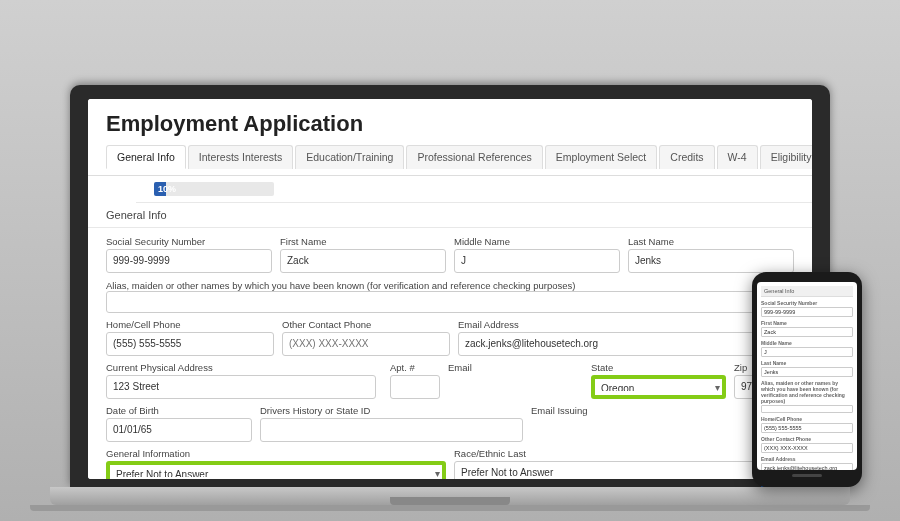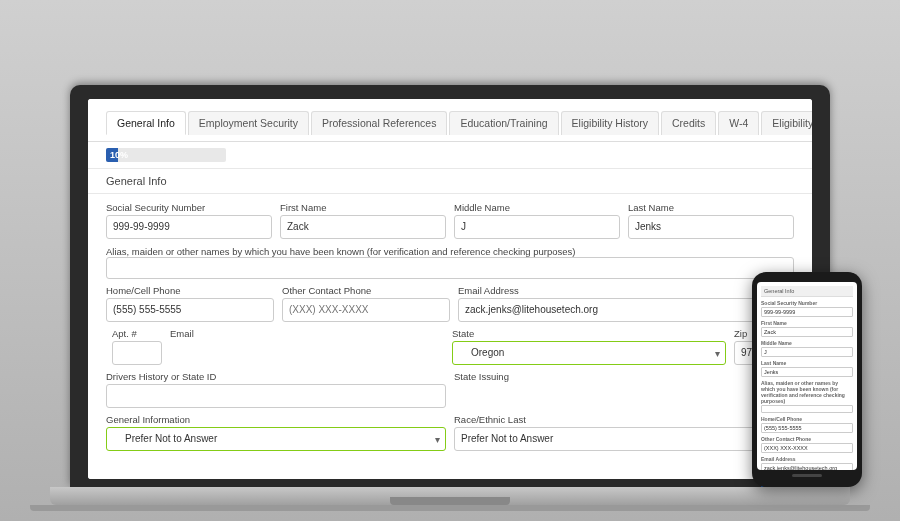--- a/index.html
+++ b/index.html
@@ -123,20 +123,21 @@
       color: #222;
       border-bottom: 1px solid #fff;
       position: relative;
       z-index: 1;
     }
 
     
     .progress-area {
       padding: 6px 18px;
       border-bottom: 1px solid #e8e8e8;
+      margin-left: 48px;
     }
 
     .progress-bar-outer {
       width: 120px;
       height: 14px;
       background: #e8e8e8;
       border-radius: 2px;
       overflow: hidden;
     }
 
@@ -212,23 +213,23 @@
       border: 1px solid #ccc;
       border-radius: 3px;
       padding: 4px 6px;
       font-size: 10px;
       height: 22px;
       width: 100%;
       margin-bottom: 6px;
     }
 
     .form-select {
-      border: 1px solid #84cc16;
+      border: 4px solid #84cc16;
       border-radius: 3px;
-      padding: 4px 18px;
+      padding: 4px 6px;
       font-size: 10px;
       color: #333;
       background: #fff;
       height: 24px;
       appearance: none;
       -webkit-appearance: none;
     }
 
     .select-wrapper {
       position: relative;
@@ -323,26 +324,27 @@
 <body>
 
 <div class="scene">
 
   <div class="laptop">
     <div class="laptop-screen-bezel">
       <div class="laptop-screen">
         <div class="app">
 
           <div class="app-header">
+            <div class="app-title">Employment Application</div>
             <div class="tabs">
               <div class="tab active">General Info</div>
-              <div class="tab">Employment Security</div>
+              <div class="tab">Interests Interests</div>
+              <div class="tab">Education/Training</div>
               <div class="tab">Professional References</div>
-              <div class="tab">Education/Training</div>
-              <div class="tab">Eligibility History</div>
+              <div class="tab">Employment Select</div>
               <div class="tab">Credits</div>
               <div class="tab">W-4</div>
               <div class="tab">Eligibility</div>
 
             </div>
           </div>
 
           <div class="progress-area">
             <div class="progress-bar-outer">
               <div class="progress-bar-inner" style="width:10%;">
@@ -388,20 +390,24 @@
                 <label class="form-label">Other Contact Phone</label>
                 <input class="form-input placeholder" type="text" placeholder="(XXX) XXX-XXXX" style="">
               </div>
               <div class="form-group flex-2">
                 <label class="form-label">Email Address</label>
                 <input class="form-input" type="text" value="zack.jenks@litehousetech.org" style="">
               </div>
             </div>
 
             <div class="form-row">
+              <div class="form-group flex-2">
+                <label class="form-label">Current Physical Address</label>
+                <input class="form-input" type="text" value="123 Street" style="">
+              </div>
               <div class="form-group" style="max-width:50px;margin-left:6px;">
                 <label class="form-label">Apt. #</label>
                 <input class="form-input" type="text" style="">
               </div>
               <div class="form-group">
                 <label class="form-label">Email</label>
               </div>
               <div class="form-group">
                 <label class="form-label">State</label>
                 <div class="select-wrapper">
@@ -410,26 +416,30 @@
                   </select>
                 </div>
               </div>
               <div class="form-group" style="max-width:60px;">
                 <label class="form-label">Zip</label>
                 <input class="form-input" type="text" value="97701" style="">
               </div>
             </div>
 
             <div class="form-row">
+              <div class="form-group">
+                <label class="form-label">Date of Birth</label>
+                <input class="form-input" type="text" value="01/01/65" style="">
+              </div>
               <div class="form-group flex-2">
                 <label class="form-label">Drivers History or State ID</label>
                 <input class="form-input" type="text" style="">
               </div>
               <div class="form-group flex-2">
-                <label class="form-label">State Issuing</label>
+                <label class="form-label">Email Issuing</label>
               </div>
             </div>
 
             <div class="form-row">
               <div class="form-group flex-2">
                 <label class="form-label">General Information</label>
                 <div class="select-wrapper">
                   <select class="form-select" style="width:100%;">
                     <option>Prefer Not to Answer</option>
                   </select>

